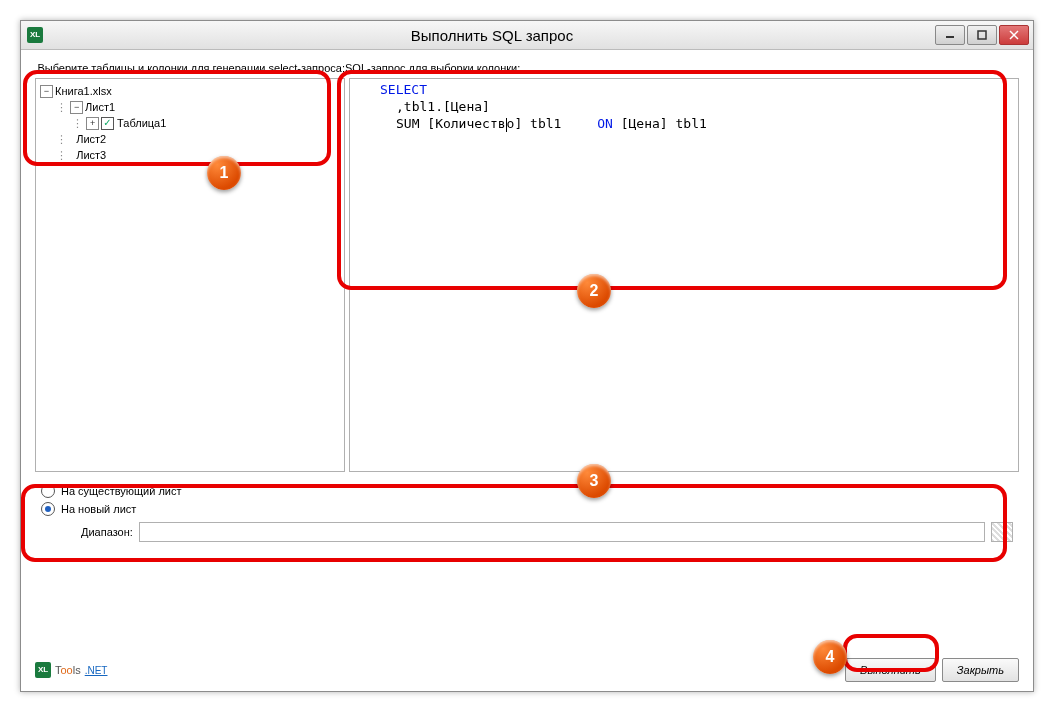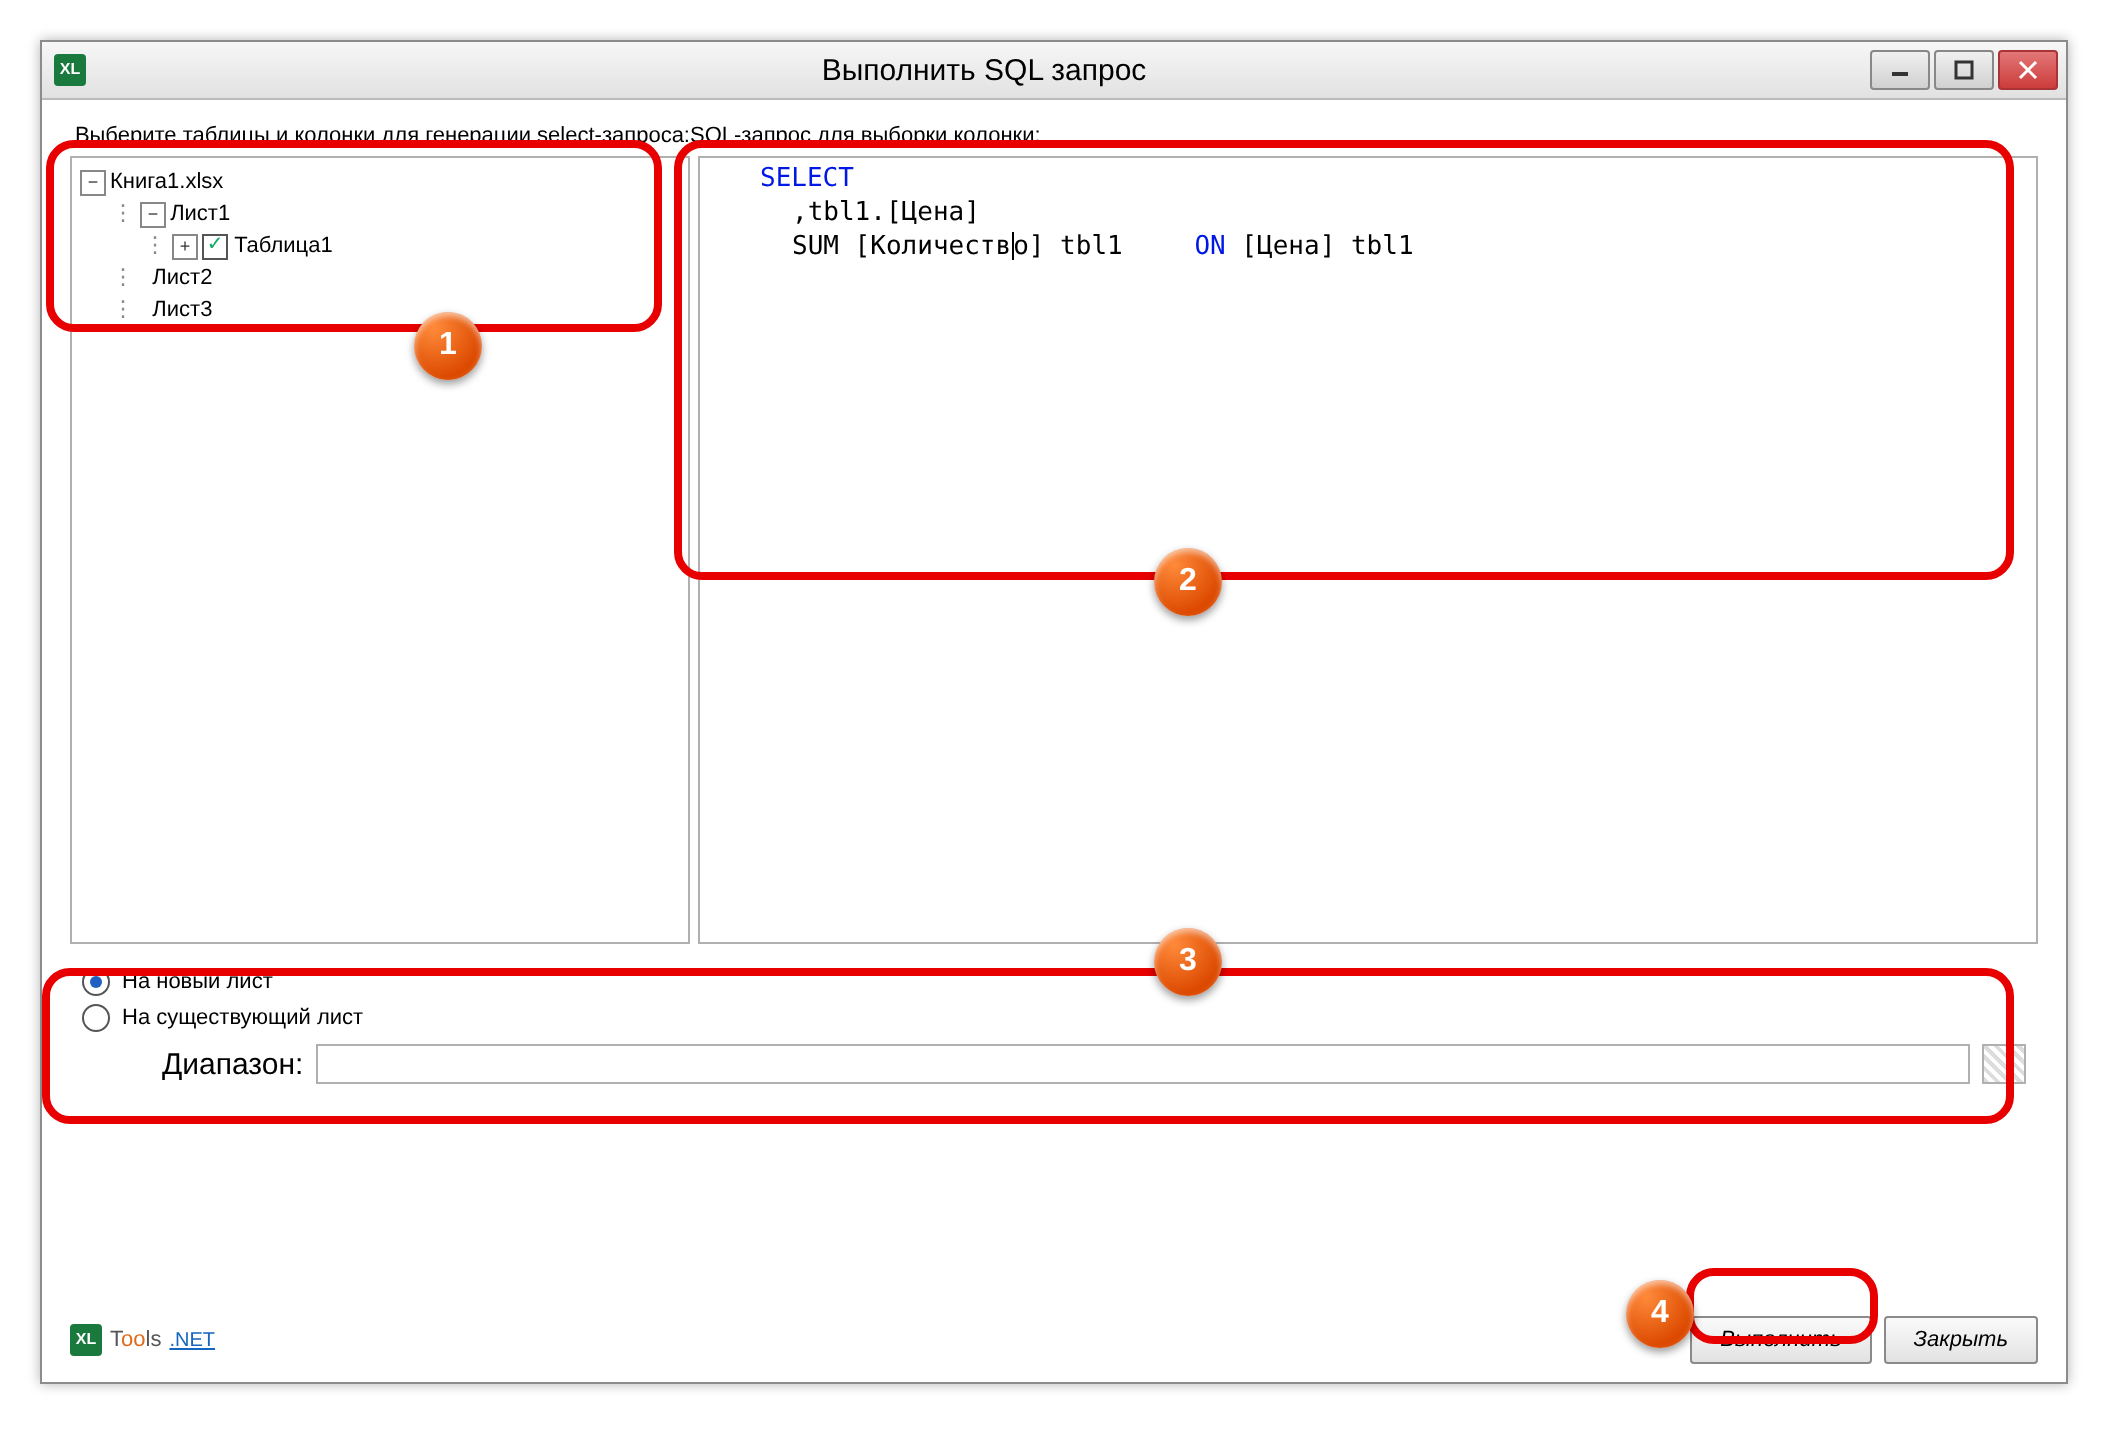--- a/index.html
+++ b/index.html
@@ -237,29 +237,29 @@
     </div>
 
     <div class="hl" style="left:2px; top:20px; width:308px; height:96px"></div>
     <div class="callout" style="left:186px; top:106px">1</div>
 
     <div class="hl" style="left:316px; top:20px; width:670px; height:220px"></div>
     <div class="callout" style="left:556px; top:224px">2</div>
 
     <div class="out-box">
       <div class="radio-row">
+        <span class="radio"></span>
+        <span>На существующий лист</span>
+      </div>
+      <div class="radio-row">
         <span class="radio checked"></span>
         <span>На новый лист</span>
       </div>
-      <div class="radio-row">
-        <span class="radio"></span>
-        <span>На существующий лист</span>
-      </div>
       <div class="range-row">
-        <span style="font-size:15px">Диапазон:</span>
+        <span style="font-size:11px">Диапазон:</span>
         <div class="range-input"></div>
         <div class="range-btn"></div>
       </div>
     </div>
 
     <div class="hl" style="left:0px; top:434px; width:986px; height:78px"></div>
     <div class="callout" style="left:556px; top:414px">3</div>
 
     <div class="bottom">
       <div class="logo">

